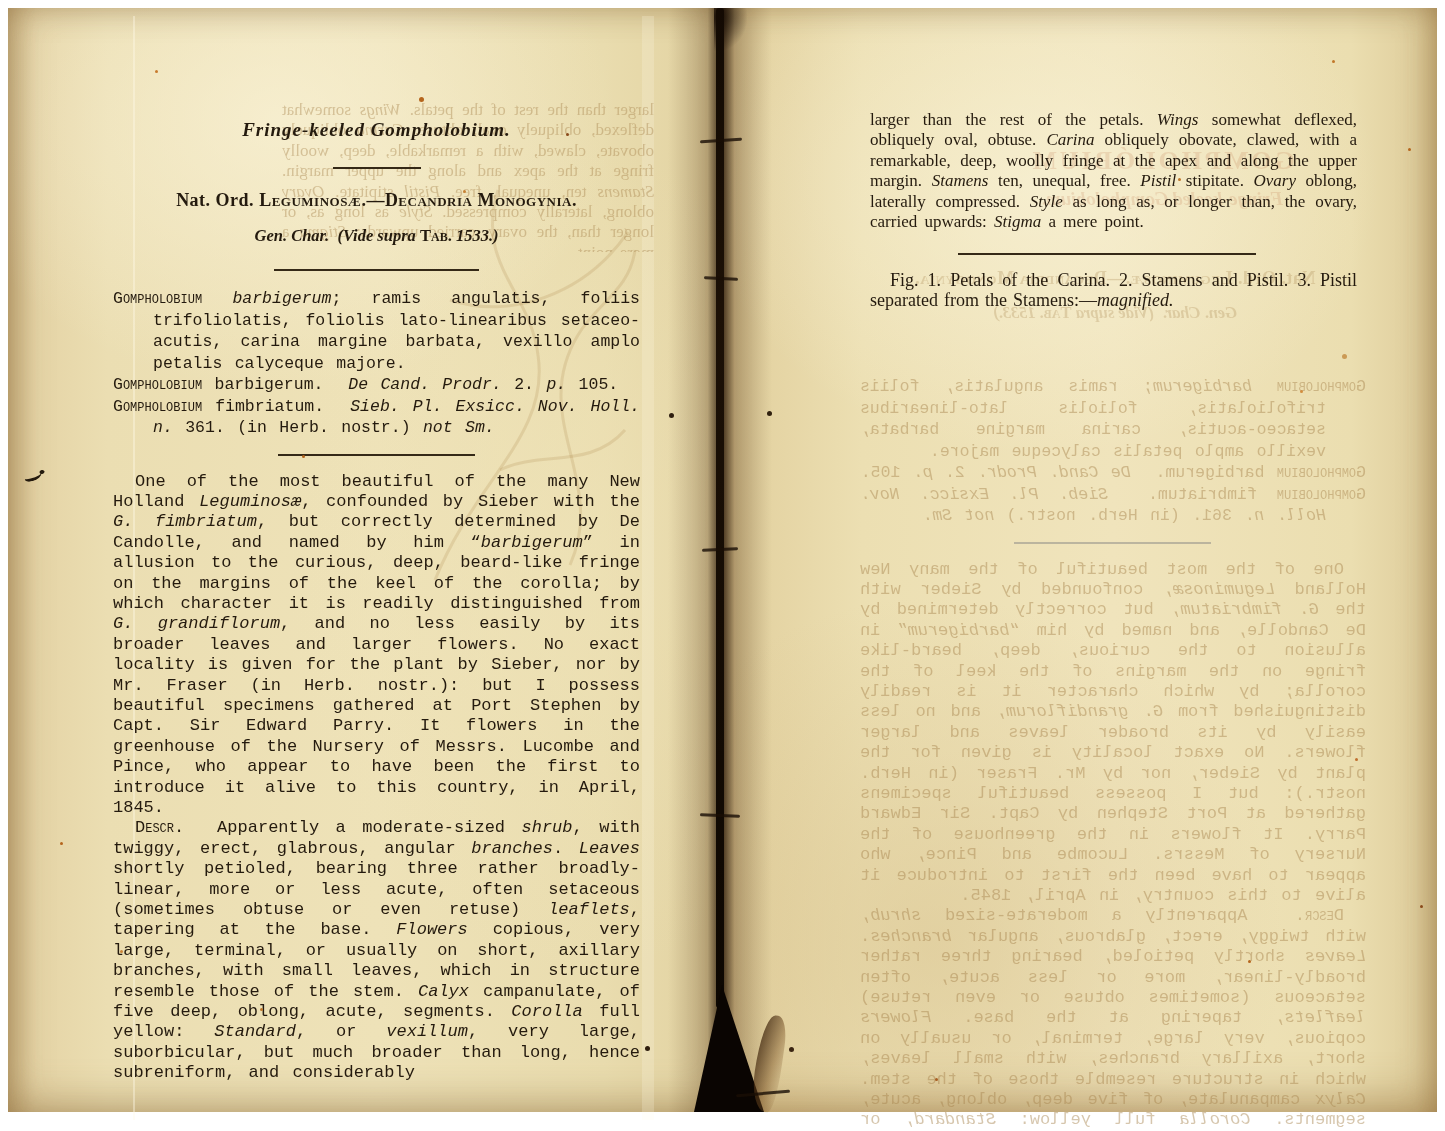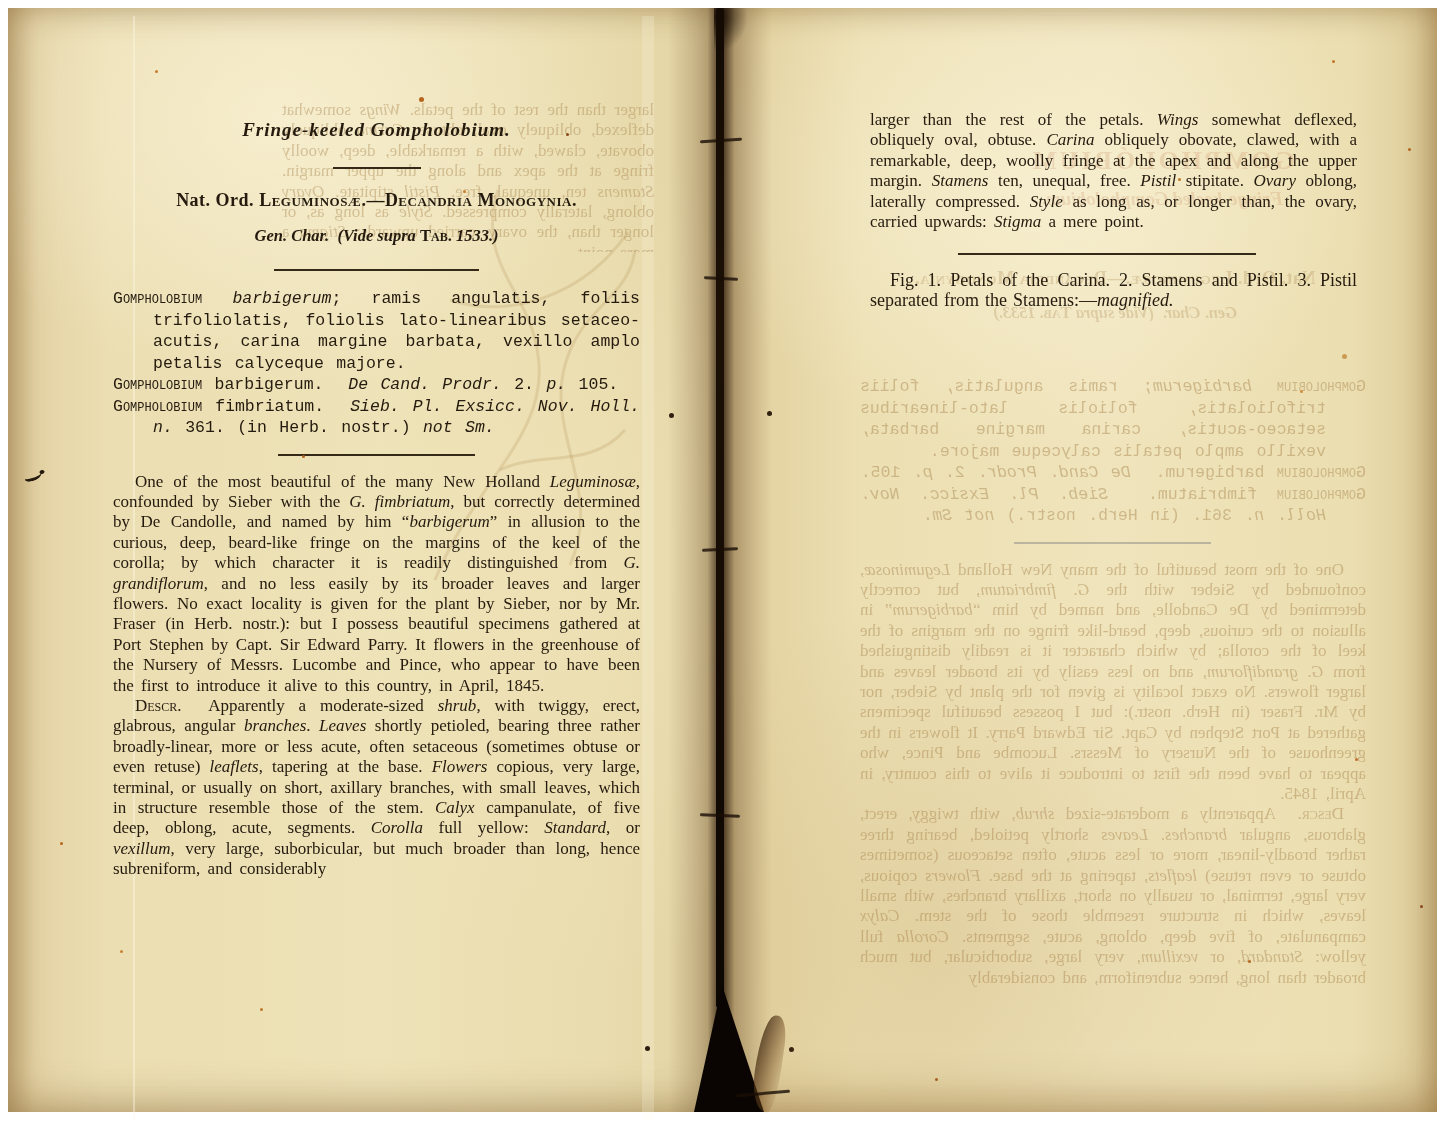--- a/index.html
+++ b/index.html
@@ -49,21 +49,21 @@
   .rule{border:0;border-top:2px solid #352917;margin:0 auto;}
   .rule.r1{width:88px;margin-top:26px;}
   .rule.r2{width:205px;margin-top:23px;}
   .rule.r3{width:197px;margin-top:15px;}
   .natord{margin-top:21px;text-align:center;font-size:18px;font-weight:bold;letter-spacing:.5px;}
   .genchar{margin-top:15px;text-align:center;font-size:16.5px;font-weight:bold;font-style:italic;}
   .genchar .sc{font-style:normal;}
   .syn-block{margin-top:17px;font-family:Liberation Mono, monospace;}
   .syn-item{font-size:16.5px;line-height:21.5px;padding-left:40px;text-indent:-40px;
             text-align:justify;word-spacing:2.5px;}
-  .para{font-size:17px;line-height:20.4px;text-align:justify;text-indent:22px;word-spacing:3px;margin:0;}
+  .para{font-size:17px;line-height:20.4px;text-align:justify;text-indent:22px;word-spacing:3px;margin:0;font-family:Liberation Mono, monospace;}
   .para.first{margin-top:16px;}
   .rp-para{font-size:17px;line-height:20.4px;text-align:justify;word-spacing:3px;margin-top:6px;}
   .rp-rule{border:0;border-top:2px solid #352917;width:298px;margin:21px 0 0 88px;}
   .fig-caption{margin-top:15px;font-size:18px;line-height:20px;text-align:justify;
                text-indent:20px;word-spacing:1.5px;}
   
   .ghost{position:absolute;transform:scaleX(-1);color:#a8854f;opacity:.5;filter:blur(.4px);
          pointer-events:none;}
   .ghost .rule, .ghost .rp-rule{border-top-color:currentColor;}
   .ghost-left-para{left:282px;top:100px;width:372px;height:152px;overflow:hidden;opacity:.42;}

